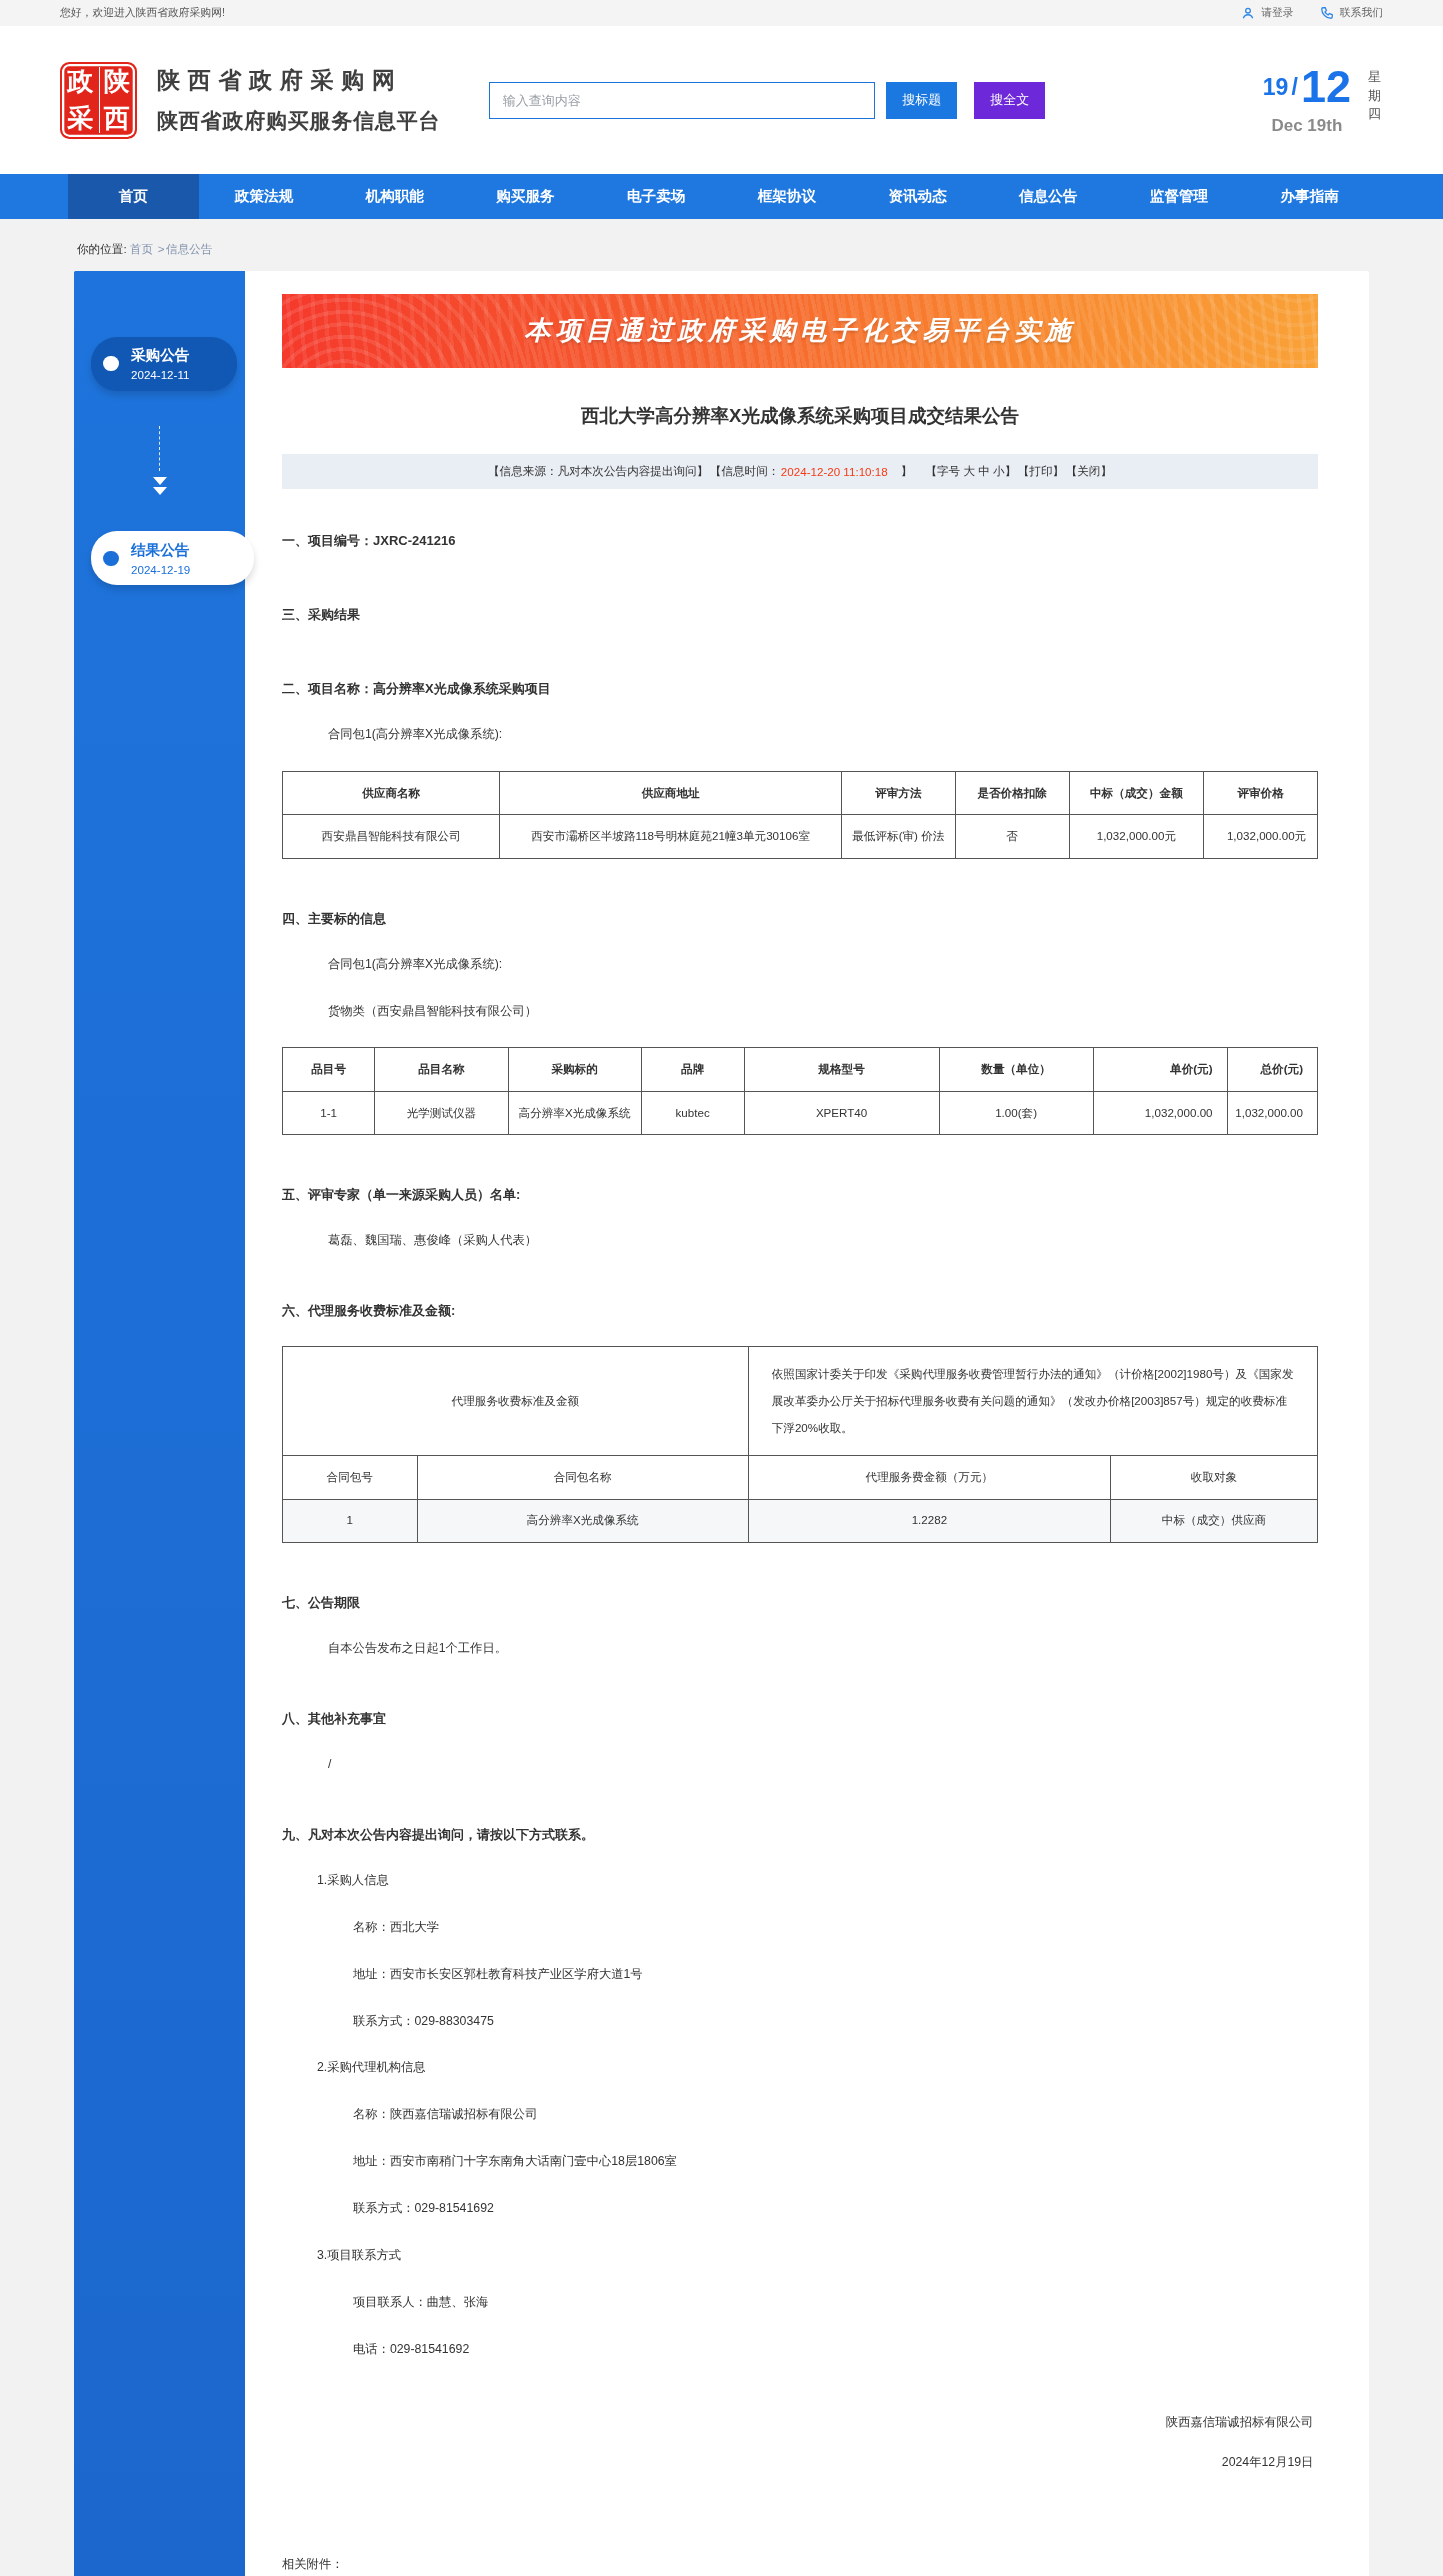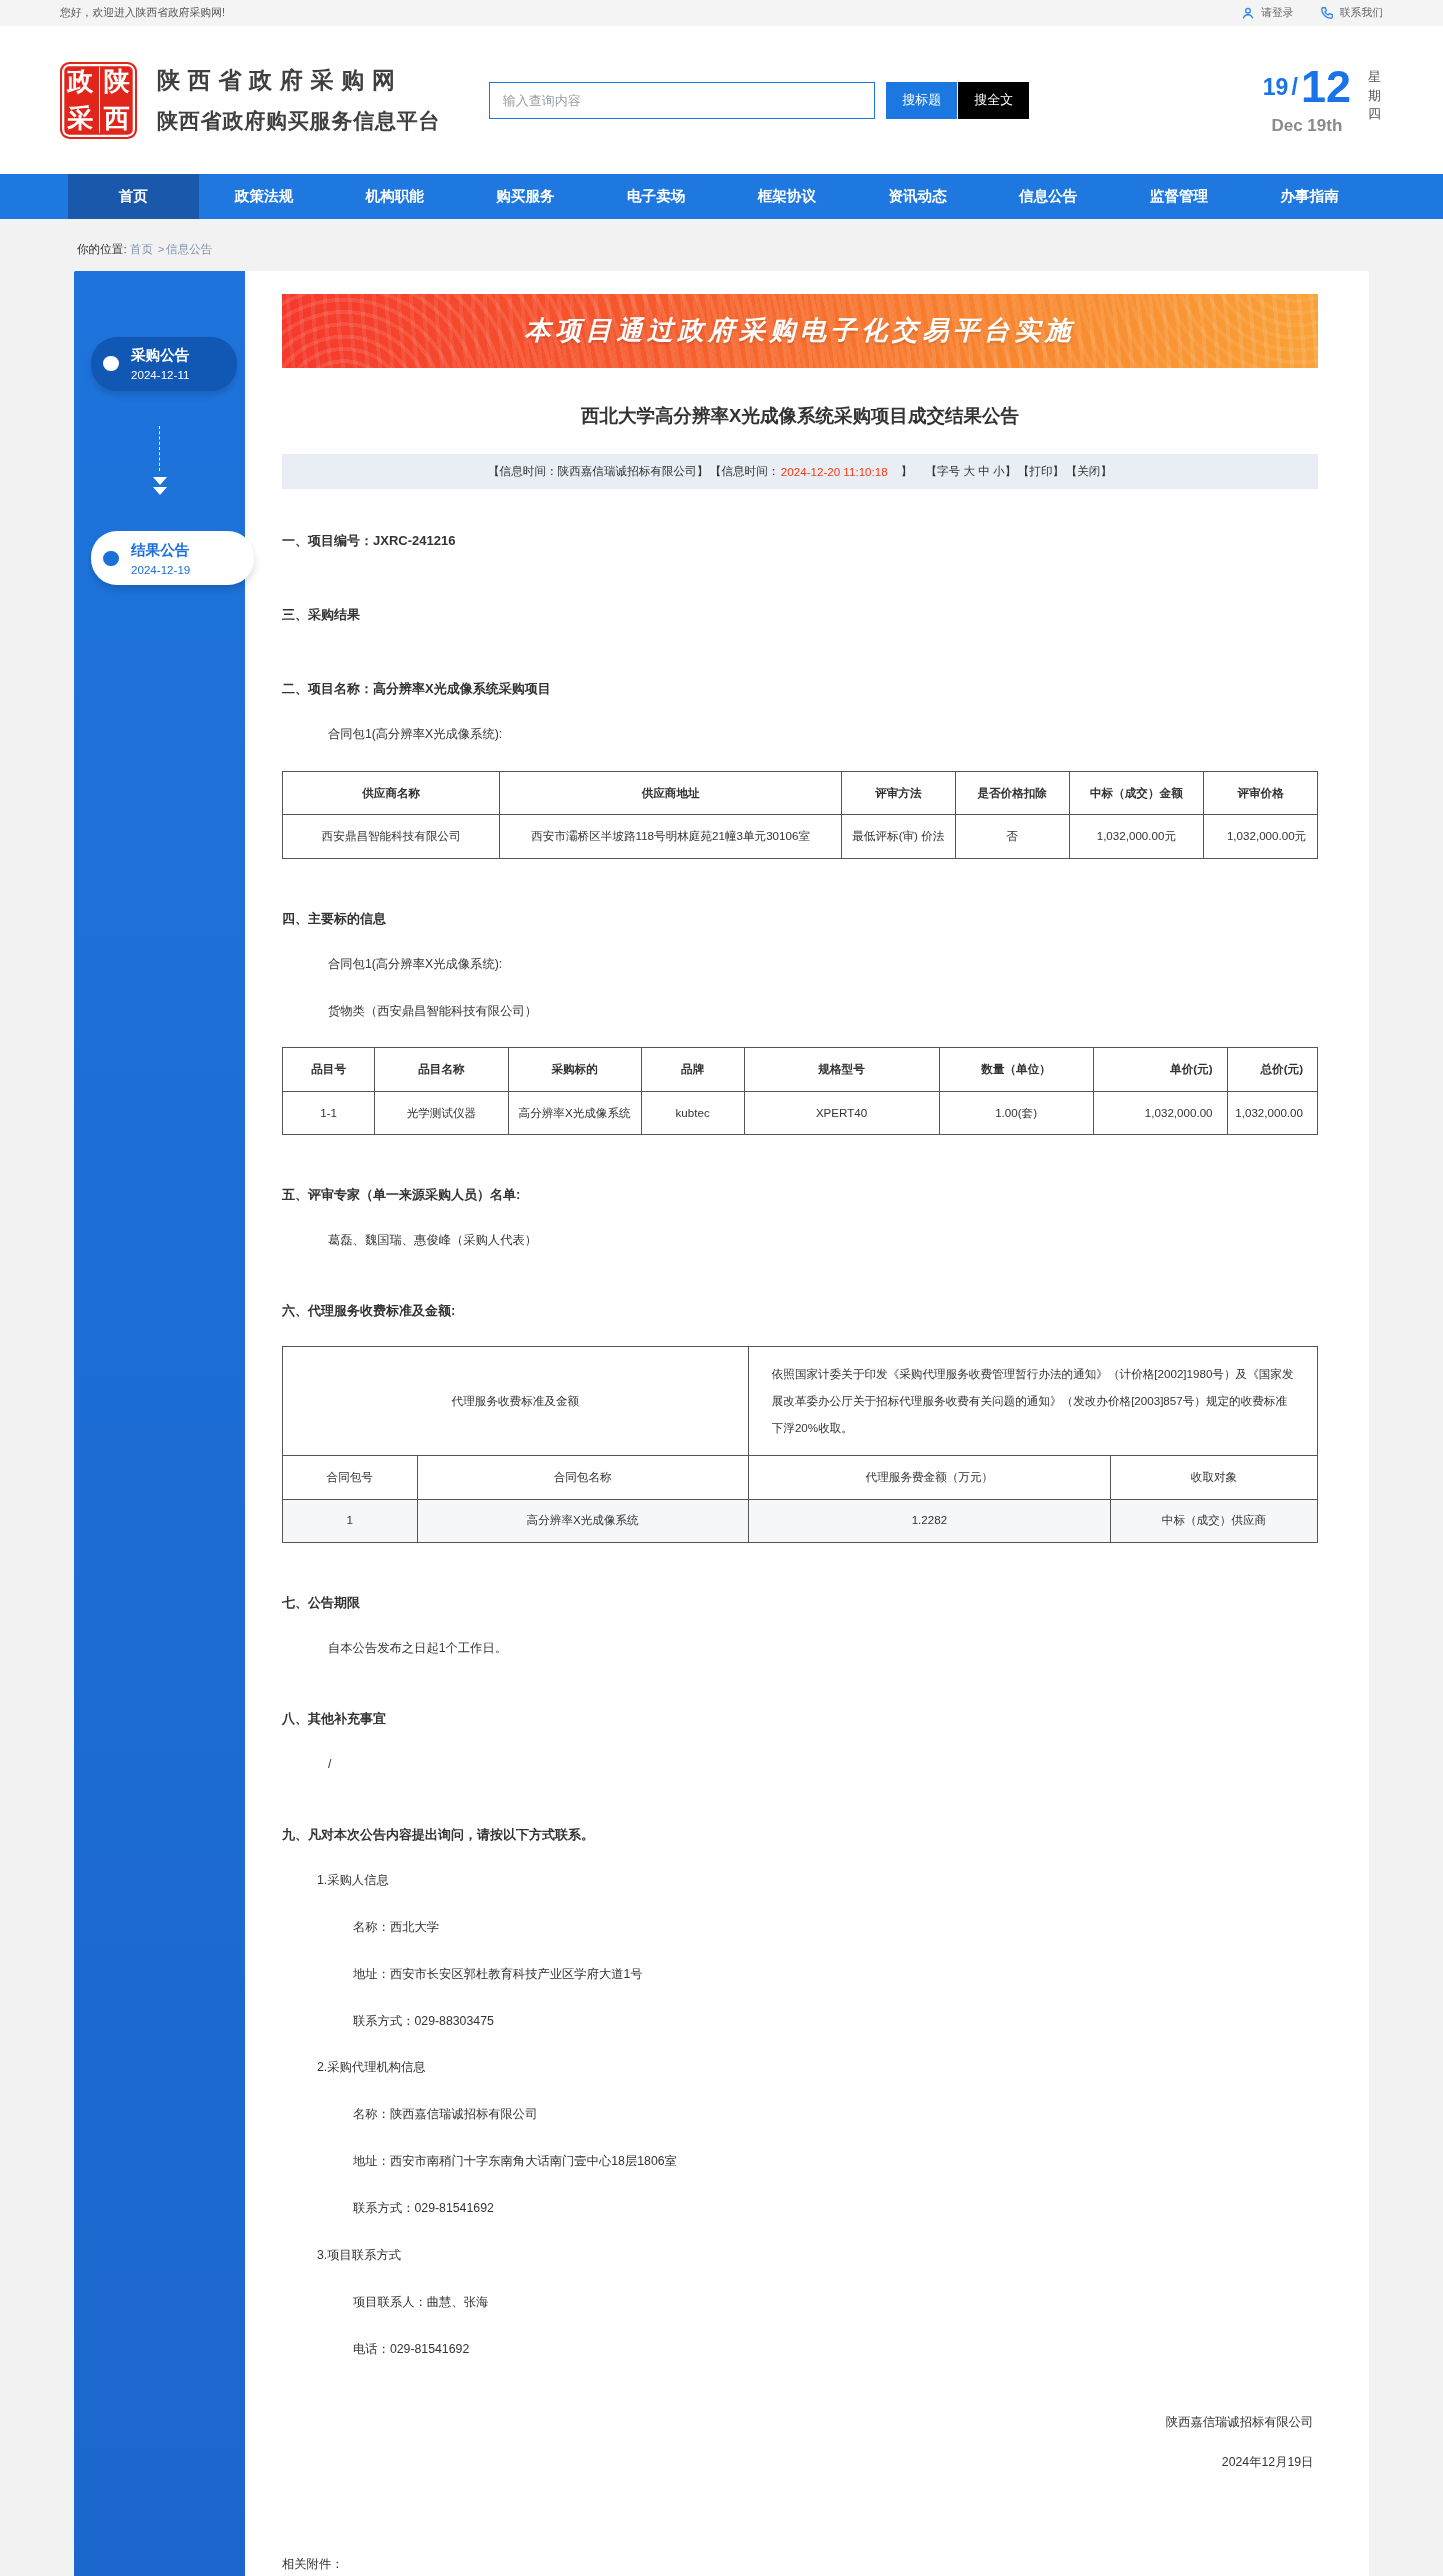--- a/index.html
+++ b/index.html
@@ -20,21 +20,21 @@
   .seal:after { content:""; position:absolute; left:50%; top:3.1px; bottom:3.1px; width:1.5px; background:#fff; }
   .seal span { color:#fff; font-weight:bold; font-size:26px; display:flex; align-items:center; justify-content:center; }
   .brand { margin-left:20px; }
   .brand-title { font-size:23px; color:#3f3f3f; font-weight:600; letter-spacing:7.7px; }
   .brand-sub { margin-top:10.8px; font-size:21px; color:#3f3f3f; font-weight:bold; letter-spacing:0.8px; }
   .searchbox { margin-left:49px; display:flex; align-items:center; }
   .searchbox input { width:386px; height:37px; border:1.5px solid #1a74da; padding:0 12.3px; font-size:13px; color:#333; outline:none; }
   .searchbox input::placeholder { color:#9aa0a6; }
   .btn-search { height:37px; width:71px; border:none; color:#fff; font-size:13px; cursor:pointer; }
   .btn-title { background:#1a78e0; margin-left:10.8px; }
-  .btn-full { background:#000000; margin-left:1px; }
+  .btn-full { background:#6d28d9; margin-left:17px; }
   .datebox { margin-left:auto; display:flex; align-items:flex-start; gap:15px; }
   .date-nums { text-align:center; }
   .date-line1 { color:#1a73e8; font-weight:bold; display:flex; align-items:flex-start; justify-content:center; }
   .date-day { font-size:23px; padding-top:10.8px; }
   .date-slash { font-size:23px; padding:10.8px 3.1px 0 3.1px; }
   .date-month { font-size:45px; line-height:1; }
   .date-en { margin-top:7.7px; font-size:17px; font-weight:bold; color:#8a8a8a; }
   .date-week { width:17px; font-size:13px; color:#555; line-height:18.5px; padding-top:4.6px; text-align:center; word-break:break-all; }
   
   .nav { background:#1e78e0; height:45px; display:flex; align-items:stretch; padding:0 68px; }
@@ -186,21 +186,21 @@
     </div>
 
     <div class="content">
       <div class="banner">
         <span class="banner-text">本项目通过政府采购电子化交易平台实施</span>
       </div>
 
       <div class="a-title">西北大学高分辨率X光成像系统采购项目成交结果公告</div>
 
       <div class="meta">
-        <span>【信息时间：陕西嘉信瑞诚招标有限公司】</span>
+        <span>【信息来源：凡对本次公告内容提出询问】</span>
         <span>【信息时间：</span>
         <span class="hot">2024-12-20 11:10:18</span>
         <span>　】</span>
         <span class="ctl">　【字号 大 中 小】</span>
         <span class="ctl">【打印】</span>
         <span class="ctl">【关闭】</span>
       </div>
 
       <div class="sec-h">一、项目编号：JXRC-241216</div>
       <div class="sec-h" style="margin-top:56px;">三、采购结果</div>

